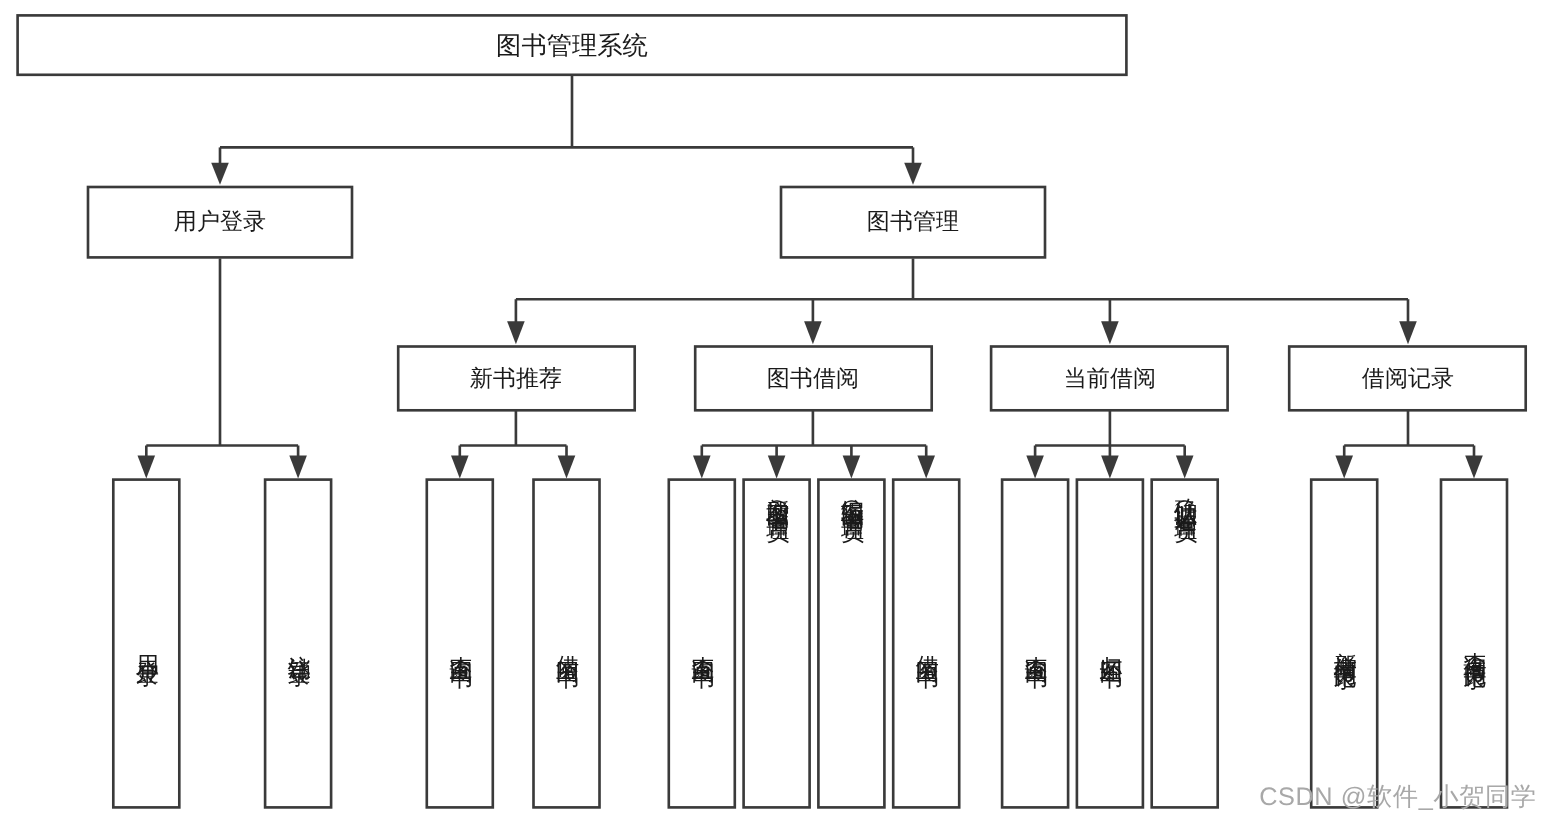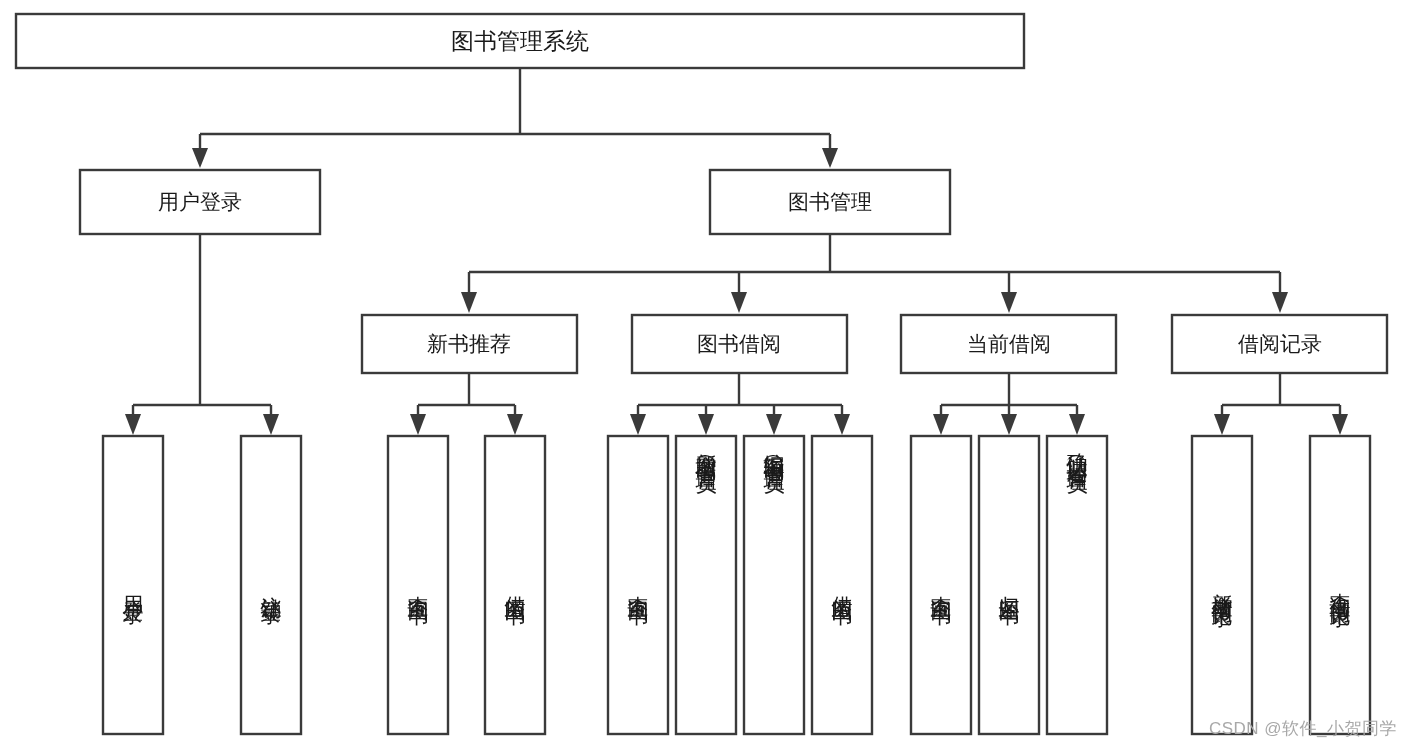--- a/index.html
+++ b/index.html
@@ -65,21 +65,21 @@
   }
   .arrow-head {
     fill: #3a3a3a;
     stroke: none;
   }
   .watermark {
     position: absolute;
     right: 8px;
     bottom: 4px;
     font-family: "Liberation Sans", "DejaVu Sans", sans-serif;
-    font-size: 17px;
+    font-size: 23px;
     color: #a8a8a8;
     white-space: nowrap;
     letter-spacing: 0.5px;
   }
 </style>
 </head>
 <body>
 
 <div id="diagram-root">
 

